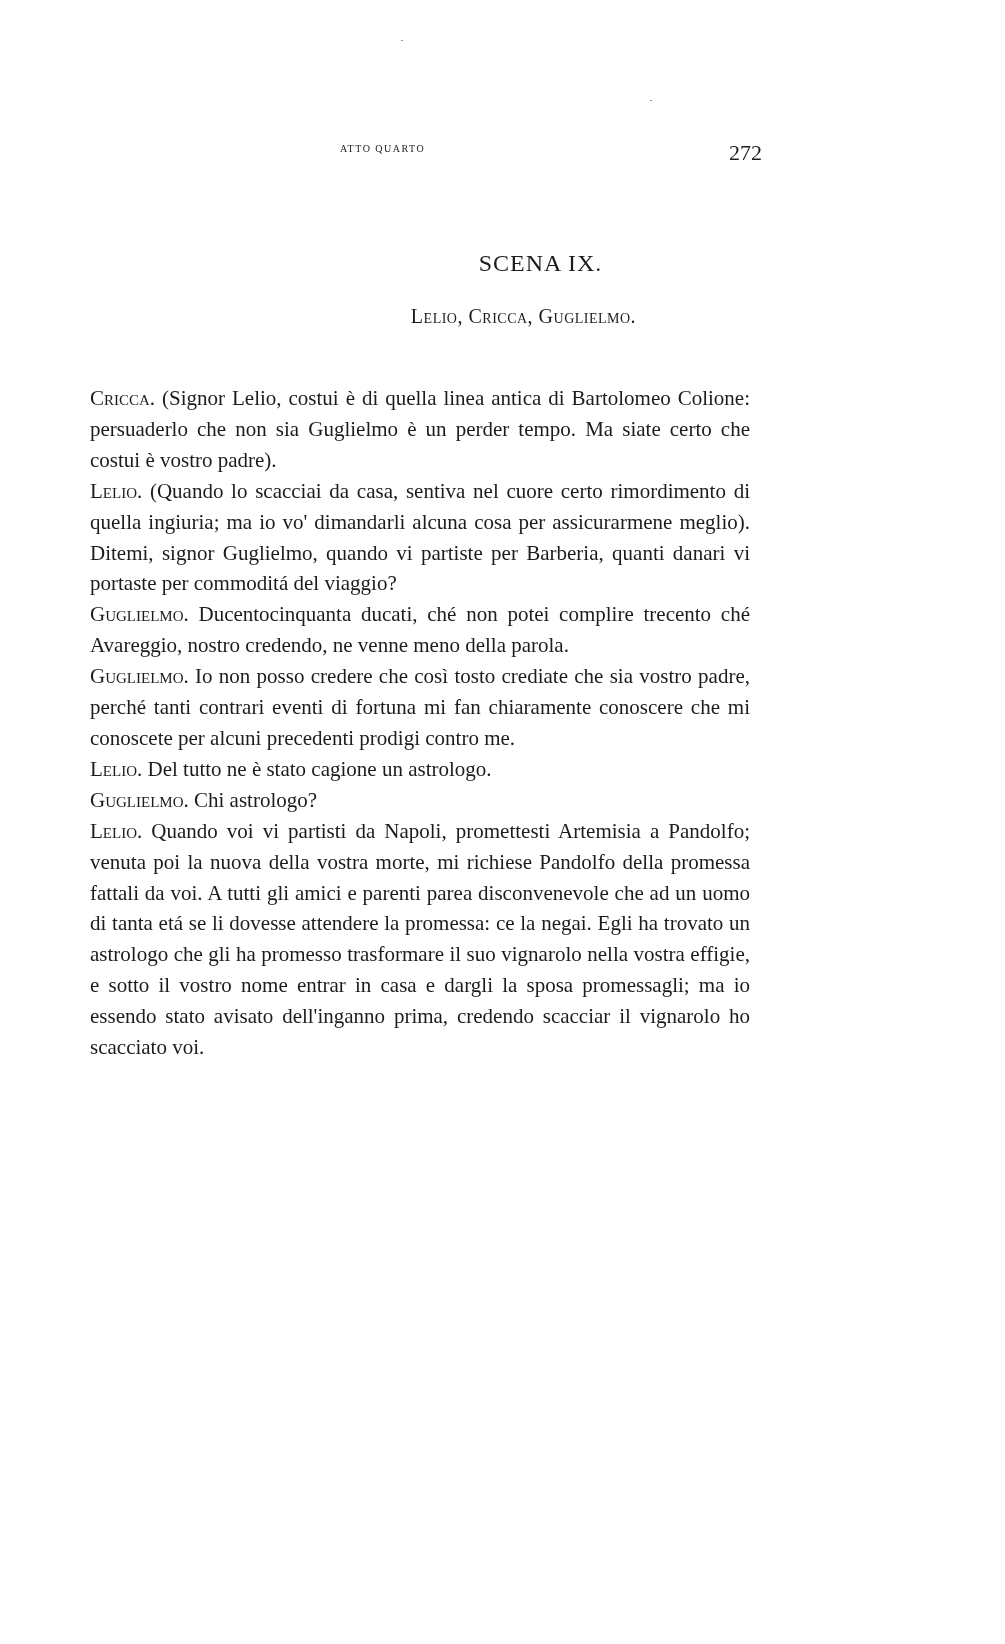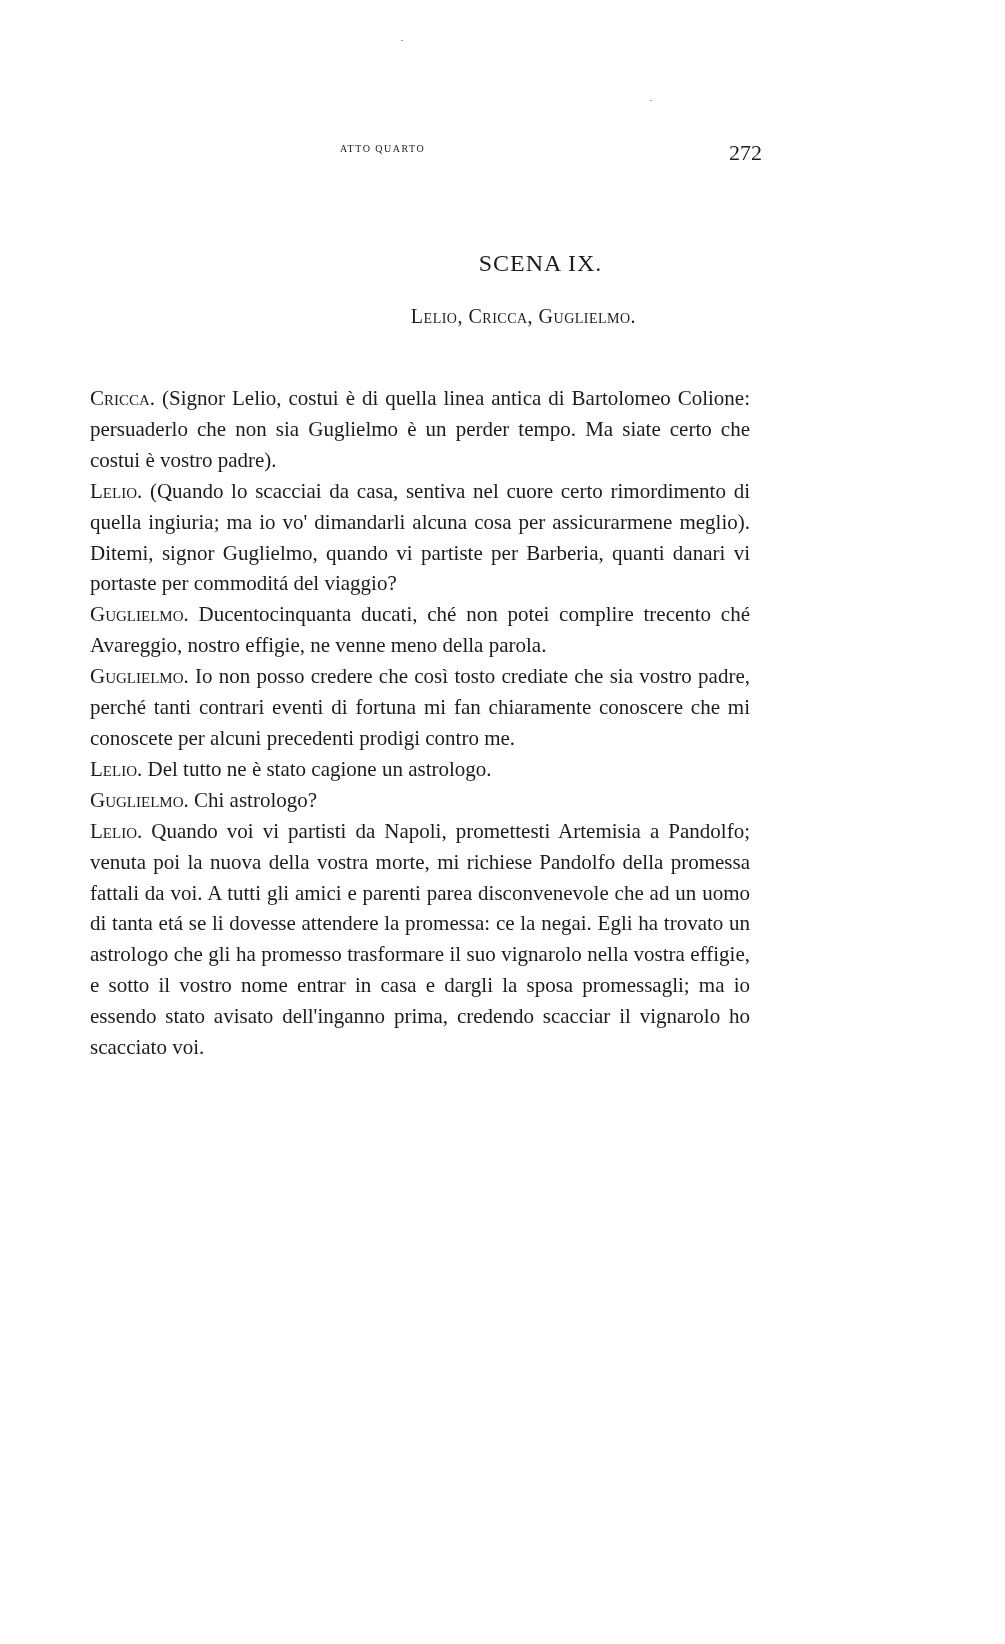--- a/index.html
+++ b/index.html
@@ -89,19 +89,19 @@
 
   <div class="running-head">ATTO QUARTO</div>
   <div class="page-number">272</div>
 
   <div class="scene-title">SCENA IX.</div>
   <div class="characters">Lelio, Cricca, Guglielmo.</div>
 
   <div class="body-text">
     <p><span class="speaker">Cricca.</span><span> (Signor Lelio, costui è di quella linea antica di Bartolomeo Colione: persuaderlo che non sia Guglielmo è un perder tempo. Ma siate certo che costui è vostro padre).</span></p>
     <p><span class="speaker">Lelio.</span><span> (Quando lo scacciai da casa, sentiva nel cuore certo rimordimento di quella ingiuria; ma io vo' dimandarli alcuna cosa per assicurarmene meglio). Ditemi, signor Guglielmo, quando vi partiste per Barberia, quanti danari vi portaste per commoditá del viaggio?</span></p>
-    <p><span class="speaker">Guglielmo.</span><span> Ducentocinquanta ducati, ché non potei complire trecento ché Avareggio, nostro effigie, ne venne meno della parola.</span></p>
+    <p><span class="speaker">Guglielmo.</span><span> Ducentocinquanta ducati, ché non potei complire trecento ché Avareggio, nostro credendo, ne venne meno della parola.</span></p>
     <p><span class="speaker">Guglielmo.</span><span> Io non posso credere che così tosto crediate che sia vostro padre, perché tanti contrari eventi di fortuna mi fan chiaramente conoscere che mi conoscete per alcuni precedenti prodigi contro me.</span></p>
     <p><span class="speaker">Lelio.</span><span> Del tutto ne è stato cagione un astrologo.</span></p>
     <p><span class="speaker">Guglielmo.</span><span> Chi astrologo?</span></p>
     <p><span class="speaker">Lelio.</span><span> Quando voi vi partisti da Napoli, promettesti Artemisia a Pandolfo; venuta poi la nuova della vostra morte, mi richiese Pandolfo della promessa fattali da voi. A tutti gli amici e parenti parea disconvenevole che ad un uomo di tanta etá se li dovesse attendere la promessa: ce la negai. Egli ha trovato un astrologo che gli ha promesso trasformare il suo vignarolo nella vostra effigie, e sotto il vostro nome entrar in casa e dargli la sposa promessagli; ma io essendo stato avisato dell'inganno prima, credendo scacciar il vignarolo ho scacciato voi.</span></p>
   </div>
 </div>
 
 </body></html>

